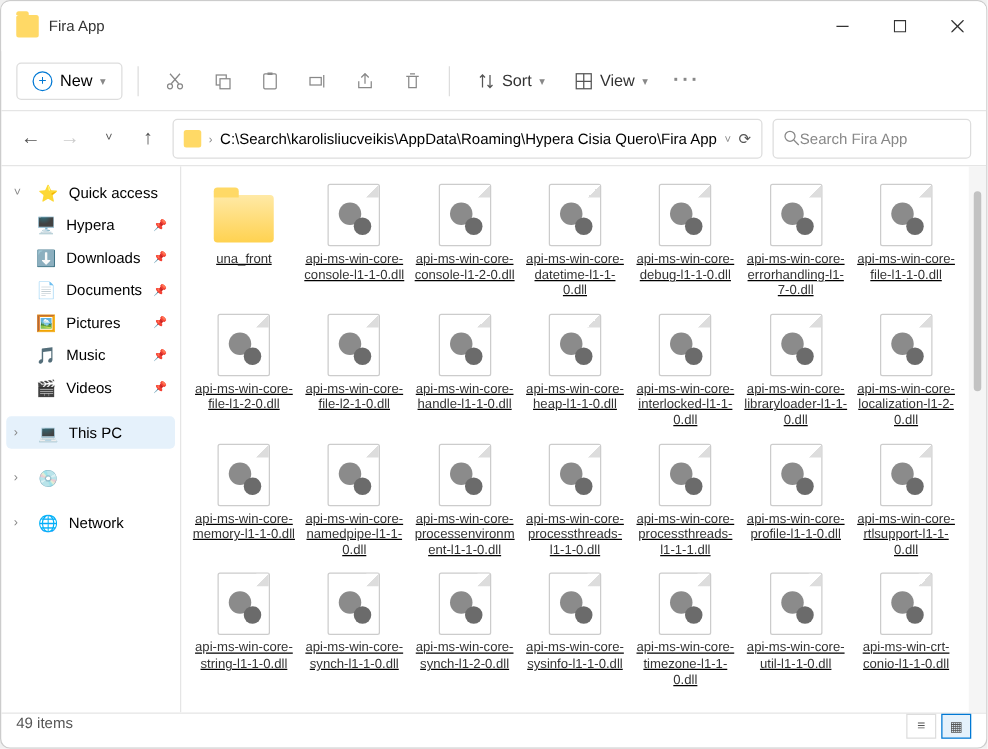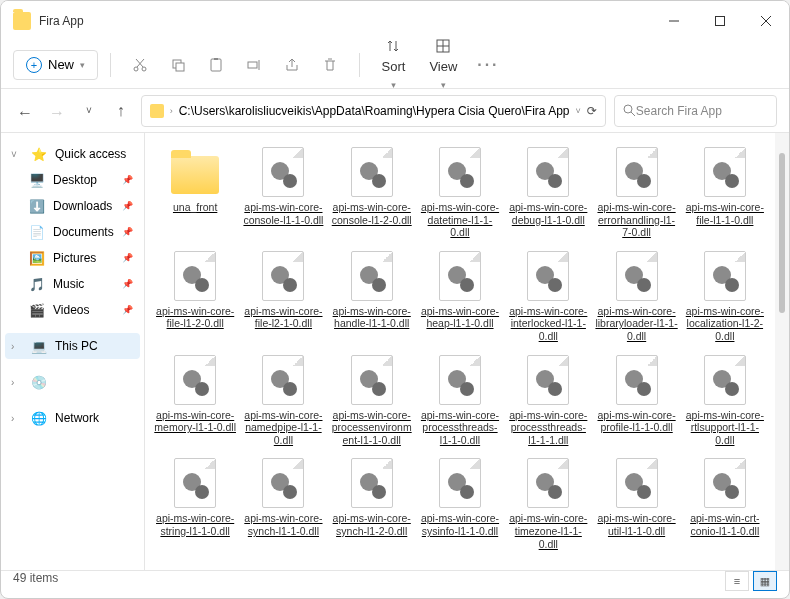--- a/index.html
+++ b/index.html
@@ -9,21 +9,21 @@
 .titlebar-icon { width: 18px; height: 18px; background: #ffd966; border-radius: 2px; margin-right: 8px; position: relative; }
 .titlebar-icon::before { content: ''; position: absolute; top: -3px; left: 0; width: 10px; height: 3px; background: #ffd966; border-radius: 2px 2px 0 0; }
 .titlebar-text { font-size: 12px; color: #333; flex: 1; }
 .win-controls { display: flex; }
 .win-btn { width: 46px; height: 40px; display: flex; align-items: center; justify-content: center; cursor: pointer; }
 .toolbar { height: 48px; display: flex; align-items: center; padding: 0 12px; gap: 4px; border-bottom: 1px solid #e5e5e5; }
 .new-btn { display: flex; align-items: center; gap: 6px; padding: 6px 12px; border: 1px solid #ddd; border-radius: 4px; cursor: pointer; font-size: 13px; }
 .new-plus { width: 16px; height: 16px; border: 1px solid #0078d4; border-radius: 50%; color: #0078d4; display: flex; align-items: center; justify-content: center; font-size: 11px; }
 .tb-sep { width: 1px; height: 24px; background: #ddd; margin: 0 8px; }
 .tb-icon { width: 34px; height: 34px; display: flex; align-items: center; justify-content: center; cursor: pointer; color: #888; border-radius: 4px; }
-.tb-labeled { display: flex; align-items: center; gap: 6px; padding: 6px 10px; cursor: pointer; font-size: 13px; color: #333; border-radius: 4px; flex-direction: column; }
+.tb-labeled { display: flex; align-items: center; gap: 6px; padding: 6px 10px; cursor: pointer; font-size: 13px; color: #333; border-radius: 4px; }
 .navbar { height: 44px; display: flex; align-items: center; padding: 0 12px; gap: 8px; border-bottom: 1px solid #e5e5e5; }
 .nav-arrow { width: 30px; height: 30px; display: flex; align-items: center; justify-content: center; cursor: pointer; color: #555; border-radius: 4px; font-size: 16px; }
 .nav-arrow.disabled { color: #ccc; }
 .address { flex: 1; display: flex; align-items: center; border: 1px solid #ddd; border-radius: 4px; height: 32px; padding: 0 8px; font-size: 12px; gap: 6px; }
 .address-icon { width: 14px; height: 14px; background: #ffd966; border-radius: 2px; }
 .search-box { width: 200px; display: flex; align-items: center; border: 1px solid #ddd; border-radius: 4px; height: 32px; padding: 0 8px; font-size: 12px; gap: 0; color: #888; }
 .main { flex: 1; display: flex; overflow: hidden; }
 .sidebar { width: 144px; border-right: 1px solid #e5e5e5; padding: 8px 4px; overflow-y: auto; }
 .side-item { display: flex; align-items: center; gap: 8px; padding: 5px 6px; font-size: 12px; cursor: pointer; border-radius: 4px; }
 .side-item.selected { background: #e5f1fb; }
@@ -142,21 +142,21 @@
   </div>
 
   <div class="navbar">
     <div class="nav-arrow">←</div>
     <div class="nav-arrow disabled">→</div>
     <div class="nav-arrow" style="font-size:10px">˅</div>
     <div class="nav-arrow">↑</div>
     <div class="address">
       <div class="address-icon"></div>
       <span style="font-size:9px;color:#888">›</span>
-      <span style="flex:1;overflow:hidden;text-overflow:ellipsis;white-space:nowrap">C:\Users\karolisliucveikis\AppData\Roaming\Hypera Cisia Quero\Fira App</span>
+      <span style="flex:1;overflow:hidden;text-overflow:ellipsis;white-space:nowrap">C:\Search\karolisliucveikis\AppData\Roaming\Hypera Cisia Quero\Fira App</span>
       <span style="font-size:9px;color:#888">˅</span>
       <span style="color:#555">⟳</span>
     </div>
     <div class="search-box">
       <svg width="13" height="13">
           <circle cx="5" cy="5" r="4" fill="none" stroke="#888"></circle>
           <line x1="8" y1="8" x2="12" y2="12" stroke="#888"></line>
         </svg>
       <span>Search Fira App</span>
     </div>
@@ -164,21 +164,21 @@
 
   <div class="main">
     <div class="sidebar" id="sidebar">
         <div class="side-item">
           <span class="side-chevron">˅</span>
           <span class="side-icon">⭐</span>
           <span>Quick access</span>
         </div>
         <div class="side-item side-indent">
           <span class="side-icon">🖥️</span>
-          <span>Desktop</span>
+          <span>Hypera</span>
           <span class="pin">📌</span>
         </div>
         <div class="side-item side-indent">
           <span class="side-icon">⬇️</span>
           <span>Downloads</span>
           <span class="pin">📌</span>
         </div>
         <div class="side-item side-indent">
           <span class="side-icon">📄</span>
           <span>Documents</span>

